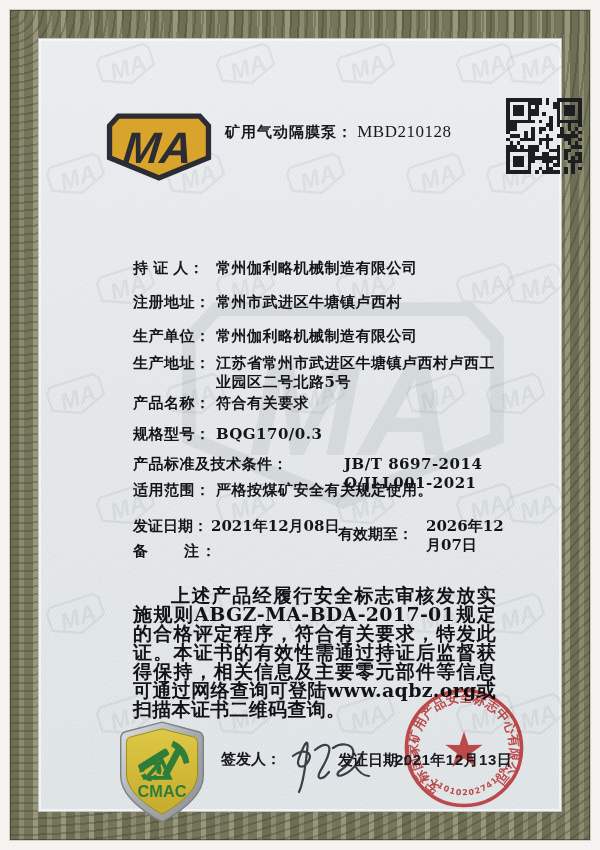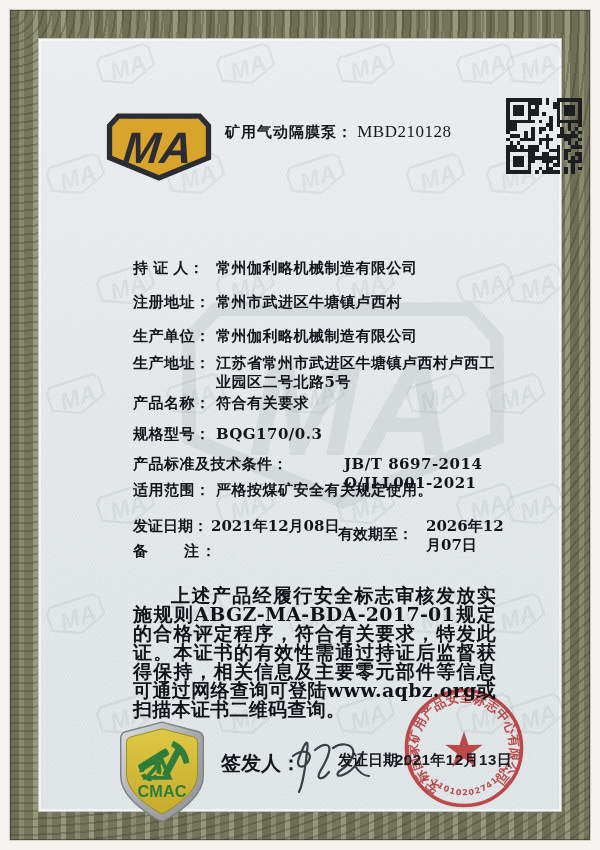--- a/index.html
+++ b/index.html
@@ -62,21 +62,21 @@
 
   .body-par{
     position:absolute;left:95px;right:66px;top:548px;
     font-family:"DejaVu Serif","Liberation Serif",serif;
     font-weight:bold;font-size:19px;line-height:19px;color:#121318;
     text-indent:2em;letter-spacing:.3px;text-align:justify;
   }
 
   
   .cmac{position:absolute;left:76px;top:682px;width:96px;height:106px;}
-  .signer-lbl{position:absolute;left:183px;top:712px;font-size:20px;font-weight:bold;color:#14151a;}
+  .signer-lbl{position:absolute;left:183px;top:712px;font-size:15px;font-weight:bold;color:#14151a;}
   .signature{position:absolute;left:241px;top:684px;width:96px;height:78px;}
   .dept-lbl{position:absolute;left:300px;top:713px;font-size:15px;font-weight:bold;color:#14151a;z-index:6;}
   .dept-date{position:absolute;left:357px;top:713px;font-size:15px;font-weight:bold;color:#1a1b20;z-index:6;letter-spacing:.5px;}
   .seal{position:absolute;left:364px;top:648px;width:124px;height:124px;z-index:5;opacity:.93;mix-blend-mode:multiply;}
 </style>
 </head>
 <body>
 
 <div class="page">
   <div class="frame"></div>

